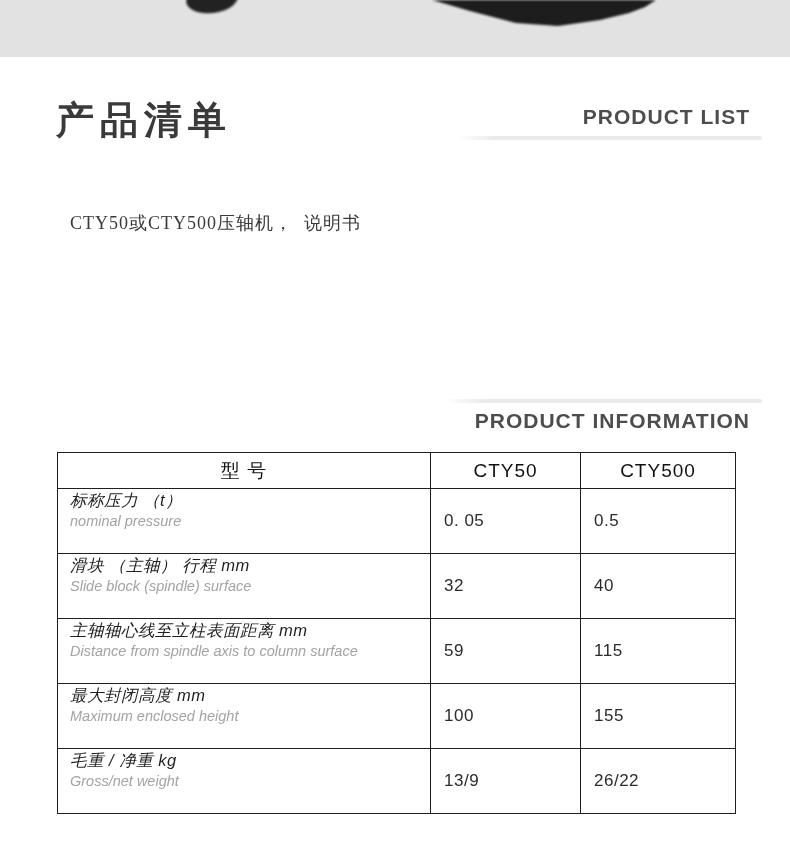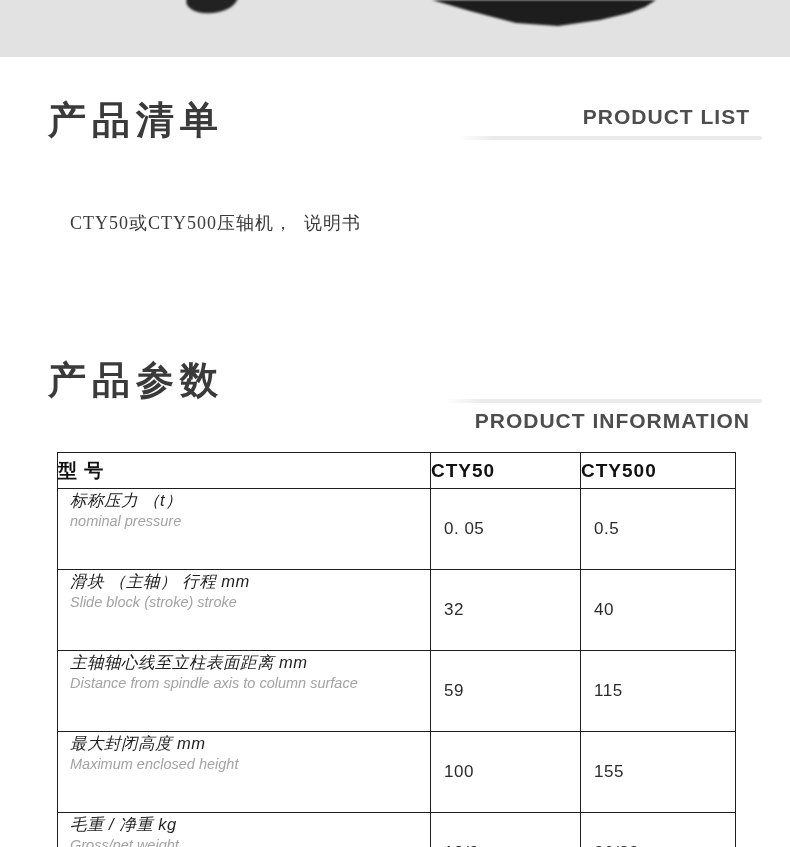--- a/index.html
+++ b/index.html
@@ -9,21 +9,21 @@
   }
   
   .hero{position:absolute;left:0;top:0;width:790px;height:57px;background:#e2e2e2;}
   .blob-small{
     position:absolute;left:186px;top:-15px;width:52px;height:28px;background:#222;
     border-radius:50%;transform:rotate(-7deg);filter:blur(1px);
   }
   .blob-large{position:absolute;left:428px;top:0;filter:blur(0.8px);}
   
   .cn-title{
-    position:absolute;left:48px;margin:0;color:#3a3a3a;
+    position:absolute;left:56px;margin:0;color:#3a3a3a;
     font-family:"Liberation Serif","DejaVu Serif",serif;
     font-size:38px;font-weight:bold;letter-spacing:6px;line-height:44px;
   }
   .cn-title.t1{top:98px;}
   .cn-title.t2{top:358px;}
   .en-title{
     position:absolute;right:40px;color:#4d4d4d;font-size:21px;letter-spacing:1px;
     font-weight:bold;line-height:22px;
   }
   .en-title.t1{top:106px;}
@@ -43,24 +43,24 @@
   
   .spec-table{
     position:absolute;left:57px;top:452px;width:678px;
     border-collapse:collapse;table-layout:fixed;
   }
   .spec-table col.c1{width:373px;}
   .spec-table col.c2{width:150px;}
   .spec-table col.c3{width:155px;}
   .spec-table th,.spec-table td{border:1.5px solid #1f1f1f;}
   .spec-table th{
-    height:35px;font-size:19px;font-weight:bold;color:#111;text-align:left;
+    height:35px;font-size:19px;font-weight:normal;color:#111;text-align:center;
     letter-spacing:1px;padding:0;
   }
-  .spec-table td{height:48px;padding:16px;}
+  .spec-table td{height:48px;padding:8px;}
   td.c-label{vertical-align:top;padding:0 6px 0 12px;font-style:italic;}
   .c-label .cn{font-size:16.5px;color:#1f1f1f;line-height:22px;letter-spacing:0.5px;}
   .c-label .en{font-size:14.5px;color:#a3a3a3;line-height:20px;}
   td.c-val{vertical-align:middle;font-size:17px;color:#2b2b2b;padding-left:13px;letter-spacing:0.5px;}
 </style>
 </head>
 <body>
 
 <div class="page">
 
@@ -70,21 +70,20 @@
       <path d="M4,0 L228,0 L217,7 L201,13 L172,20 L130,26 L88,23 L42,11 L18,4 Z" fill="#1d1d1d"></path>
     </svg>
   </div>
 
   <h2 class="cn-title t1">产品清单</h2>
   <div class="en-title t1">PRODUCT LIST</div>
   <div class="en-underline u1"></div>
 
   <p class="list-body">CTY50或CTY500压轴机，  说明书</p>
 
-  <h2 class="cn-title t2">产品参数</h2>
   <div class="en-title t2">PRODUCT INFORMATION</div>
   <div class="en-underline u2"></div>
 
   <table class="spec-table">
     <colgroup>
         <col class="c1">
         <col class="c2">
         <col class="c3">
       </colgroup>
     <thead>
@@ -99,21 +98,21 @@
         <td class="c-label">
           <div class="cn">标称压力 （t）</div>
           <div class="en">nominal pressure</div>
         </td>
         <td class="c-val">0. 05</td>
         <td class="c-val">0.5</td>
       </tr>
       <tr>
         <td class="c-label">
           <div class="cn">滑块 （主轴） 行程 mm</div>
-          <div class="en">Slide block (stroke) stroke</div>
+          <div class="en">Slide block (spindle) surface</div>
         </td>
         <td class="c-val">32</td>
         <td class="c-val">40</td>
       </tr>
       <tr>
         <td class="c-label">
           <div class="cn">主轴轴心线至立柱表面距离 mm</div>
           <div class="en">Distance from spindle axis to column surface</div>
         </td>
         <td class="c-val">59</td>

